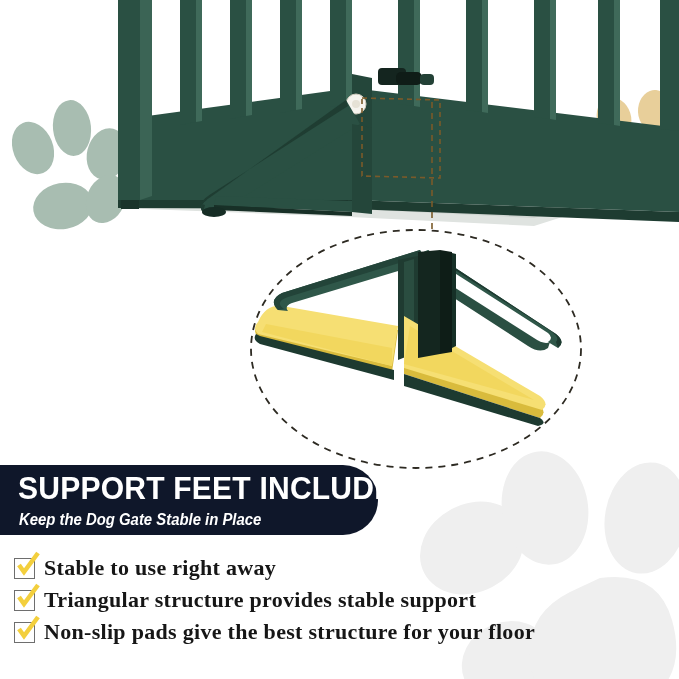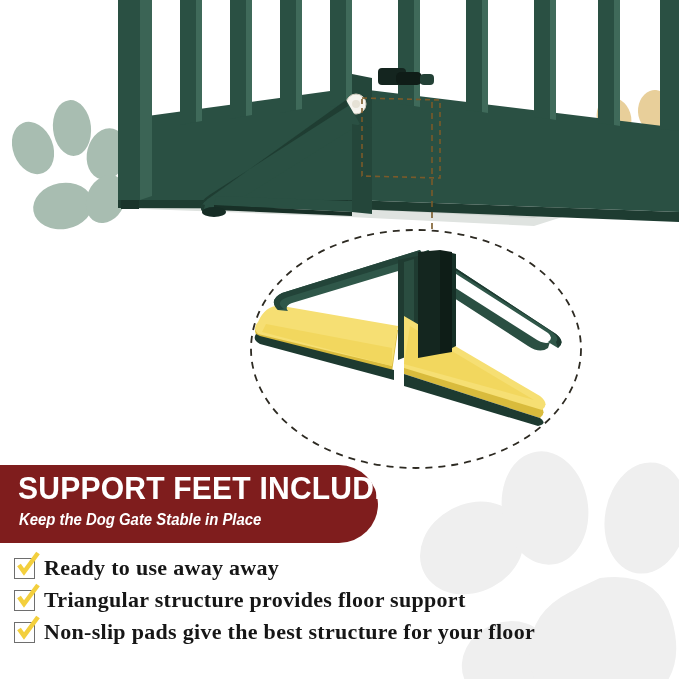--- a/index.html
+++ b/index.html
@@ -5,22 +5,22 @@
   * { margin:0; padding:0; box-sizing:border-box; }
   html,body { width:679px; height:679px; background:#ffffff; overflow:hidden; }
   body { font-family:"Liberation Sans", sans-serif; position:relative; }
 
   #stage { position:absolute; left:0; top:0; width:679px; height:679px; background:#fff; overflow:hidden; }
 
   .layer { position:absolute; left:0; top:0; width:679px; height:679px; }
 
   
   #banner {
-    position:absolute; left:0; top:465px; width:378px; height:78px;
-    background:#7f1d1d;
+    position:absolute; left:0; top:465px; width:378px; height:70px;
+    background:#0f172a;
     border-top-right-radius:39px; border-bottom-right-radius:39px;
     z-index:6;
   }
   #banner-title {
     position:absolute; left:18px; top:8px;
     font-family:"Liberation Sans", sans-serif;
     font-weight:700; font-size:31px; letter-spacing:0.2px;
     color:#ffffff; line-height:1.0;
     transform:scaleX(0.97); transform-origin:left center;
     white-space:nowrap;
@@ -223,30 +223,30 @@
   </div>
 
   <div id="bullets">
 
     <div class="bullet">
       <span class="cbox">
         <svg viewBox="0 0 24 24">
             <path d="M3 12 L8 19 L22 0" fill="none" stroke="#f3cf3d" stroke-width="4.5" stroke-linecap="butt" stroke-linejoin="miter"></path>
           </svg>
       </span>
-      <span class="btext">Ready to use away away</span>
+      <span class="btext">Stable to use right away</span>
     </div>
 
     <div class="bullet">
       <span class="cbox">
         <svg viewBox="0 0 24 24">
             <path d="M3 12 L8 19 L22 0" fill="none" stroke="#f3cf3d" stroke-width="4.5" stroke-linecap="butt" stroke-linejoin="miter"></path>
           </svg>
       </span>
-      <span class="btext">Triangular structure provides floor support</span>
+      <span class="btext">Triangular structure provides stable support</span>
     </div>
 
     <div class="bullet">
       <span class="cbox">
         <svg viewBox="0 0 24 24">
             <path d="M3 12 L8 19 L22 0" fill="none" stroke="#f3cf3d" stroke-width="4.5" stroke-linecap="butt" stroke-linejoin="miter"></path>
           </svg>
       </span>
       <span class="btext">Non-slip pads give the best structure for your floor</span>
     </div>

